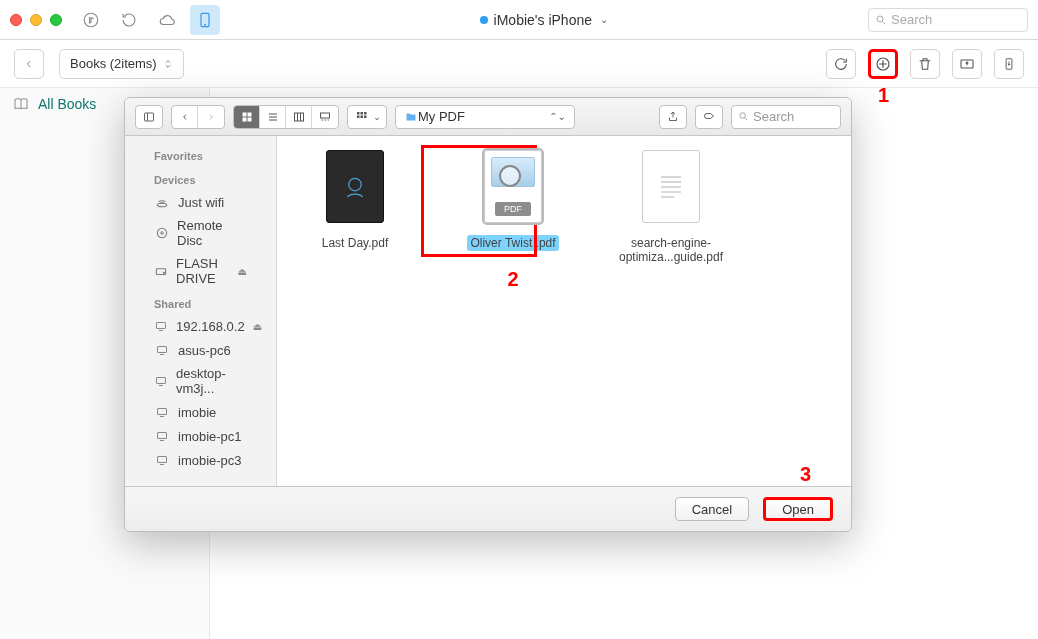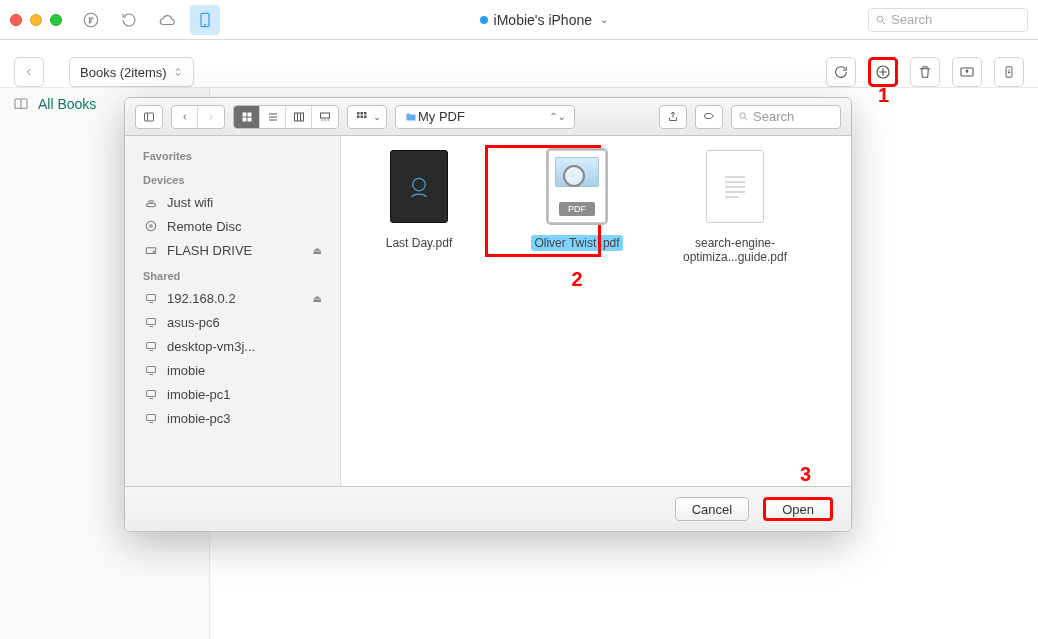--- a/index.html
+++ b/index.html
@@ -12,42 +12,42 @@
     .tl.yellow { background: #febc2e; border: 1px solid #e0a029; }
     .tl.green { background: #28c840; border: 1px solid #1dad2b; }
     .icon-btn { width: 30px; height: 30px; display: flex; align-items: center; justify-content: center; border-radius: 4px; color: #666; }
     .icon-btn.active { background: #cfe9fb; color: #3a97e9; }
     .title-center { flex: 1; text-align: center; display: flex; justify-content: center; align-items: center; gap: 6px; }
     .blue-dot { width: 8px; height: 8px; background: #2b9df3; border-radius: 50%; display: inline-block; }
     .title-text { font-size: 14px; color: #333; }
     .chev { font-size: 10px; color: #666; margin-left: 2px; }
     .search-pill { width: 160px; height: 24px; border: 1px solid #dcdcdc; border-radius: 4px; display: flex; align-items: center; padding: 0 6px; color: #aaa; gap: 4px; background: #fff; }
     
-    .toolbar { height: 48px; display: flex; align-items: flex-end; padding: 0 14px; border-bottom: 1px solid #eaeaea; background: #fff; gap: 25px; }
+    .toolbar { height: 48px; display: flex; align-items: center; padding: 0 14px; border-bottom: 1px solid #eaeaea; background: #fff; gap: 15px; }
     .btn-box { height: 30px; border: 1px solid #d4d4d4; border-radius: 5px; background: #fff; display: flex; align-items: center; justify-content: center; color: #555; }
     .btn-sq { width: 30px; }
     .dropdown { padding: 0 10px; height: 30px; border: 1px solid #d4d4d4; border-radius: 5px; display: flex; align-items: center; gap: 6px; }
     .toolbar-right { margin-left: auto; display: flex; gap: 12px; align-items: center; }
     .hl { border: 3px solid #ff0000 !important; }
     .callout { position: absolute; font-size: 20px; font-weight: bold; color: #ff0000; }
     
     .sidebar-cat { position: absolute; top: 88px; left: 0; width: 210px; bottom: 0; border-right: 1px solid #eaeaea; background: #fafafa; }
     .sidebar-row { display: flex; align-items: center; gap: 8px; padding: 8px 12px; color: #0f766e; font-size: 14px; }
     
     .finder { position: absolute; top: 97px; left: 124px; width: 728px; height: 435px; background: #fafafa; border: 1px solid #bdbdbd; border-radius: 6px; box-shadow: 0 12px 40px rgba(0,0,0,0.25); display: flex; flex-direction: column; overflow: hidden; }
     .finder-toolbar { height: 38px; background: linear-gradient(#f6f6f6, #e9e9e9); border-bottom: 1px solid #c6c6c6; display: flex; align-items: center; padding: 0 10px; gap: 8px; }
     .seg { display: flex; border: 1px solid #c2c2c2; border-radius: 4px; overflow: hidden; height: 24px; background: #fff; }
     .seg div { width: 26px; display: flex; align-items: center; justify-content: center; border-right: 1px solid #d8d8d8; color: #555; }
     .seg div:last-child { border-right: none; }
     .seg .active { background: #6f6f6f; color: #fff; }
     .finder-path { flex: 1; display: flex; align-items: center; }
     .path-pill { height: 24px; border: 1px solid #c2c2c2; border-radius: 4px; background: #fff; display: flex; align-items: center; padding: 0 8px; gap: 0; min-width: 180px; }
     .finder-search { height: 24px; width: 110px; border: 1px solid #c2c2c2; border-radius: 4px; display: flex; align-items: center; padding: 0 6px; gap: 4px; color: #999; background: #fff; }
     .finder-body { flex: 1; display: flex; min-height: 0; }
-    .finder-sidebar { width: 216px; background: #f3f3f3; border-right: 1px solid #d8d8d8; padding: 6px 4px; overflow: hidden; }
+    .finder-sidebar { width: 152px; background: #f3f3f3; border-right: 1px solid #d8d8d8; padding: 6px 15px; overflow: hidden; }
     .fs-head { color: #8a8a8a; font-size: 11px; font-weight: 600; padding: 8px 14px 4px; }
     .fs-item { display: flex; align-items: center; padding: 4px 14px; gap: 8px; color: #444; font-size: 13px; }
     .fs-icon { width: 16px; height: 16px; display: flex; align-items: center; justify-content: center; }
     .eject { margin-left: auto; color: #888; font-size: 10px; }
     .finder-files { flex: 1; background: #fff; padding: 14px; display: flex; gap: 30px; align-items: flex-start; position: relative; }
     .file-item { width: 128px; display: flex; flex-direction: column; align-items: center; text-align: center; gap: 4px; font-size: 12px; color: #444; }
     .file-icon { width: 58px; height: 73px; background: #fff; border: 1px solid #ccc; border-radius: 3px; display: flex; align-items: center; justify-content: center; position: relative; }
     .file-label { line-height: 1.2; margin-top: 9px; }
     .file-item.selected .file-icon { outline:2px solid #b9b9b9; }
     .file-item.selected .file-label span { background: #7dd3fc; border-radius: 3px; padding: 1px 3px; }

